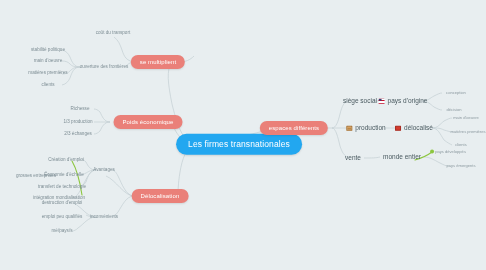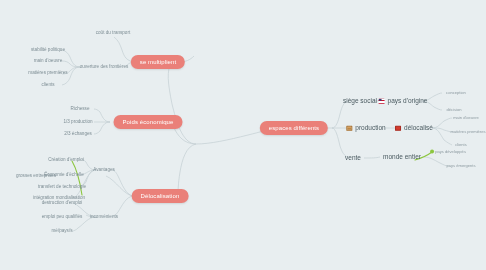--- a/index.html
+++ b/index.html
@@ -166,20 +166,21 @@
       <path d="M364,158 C372,158 376,158 380,157"></path>
       <path d="M424,157 C430,157 434,160 440,163 C444,165 446,166 448,166"></path>
     </g>
 
     <g fill="none" stroke="#8cc63f" stroke-width="1.1" stroke-linecap="round">
       <path d="M72,161 C76,168 80,182 82,195"></path>
       <path d="M415,160 C422,158 428,155 432,152"></path>
     </g>
   </svg>
 
+  <div class="node node-central" style="left:239px; top:144px;">Les firmes transnationales</div>
 
   <div class="node node-main" style="left:158px; top:62px;">se multiplient</div>
 
   <div class="node node-sub" style="left:113px; top:33px;">coût du transport</div>
 
   <div class="node node-sub" style="left:104px; top:67px;">ouverture des frontières</div>
 
   <div class="node node-sub" style="left:48px; top:50px;">stabilité politique</div>
 
   <div class="node node-sub" style="left:48px; top:61px;">main d'oeuvre</div>

